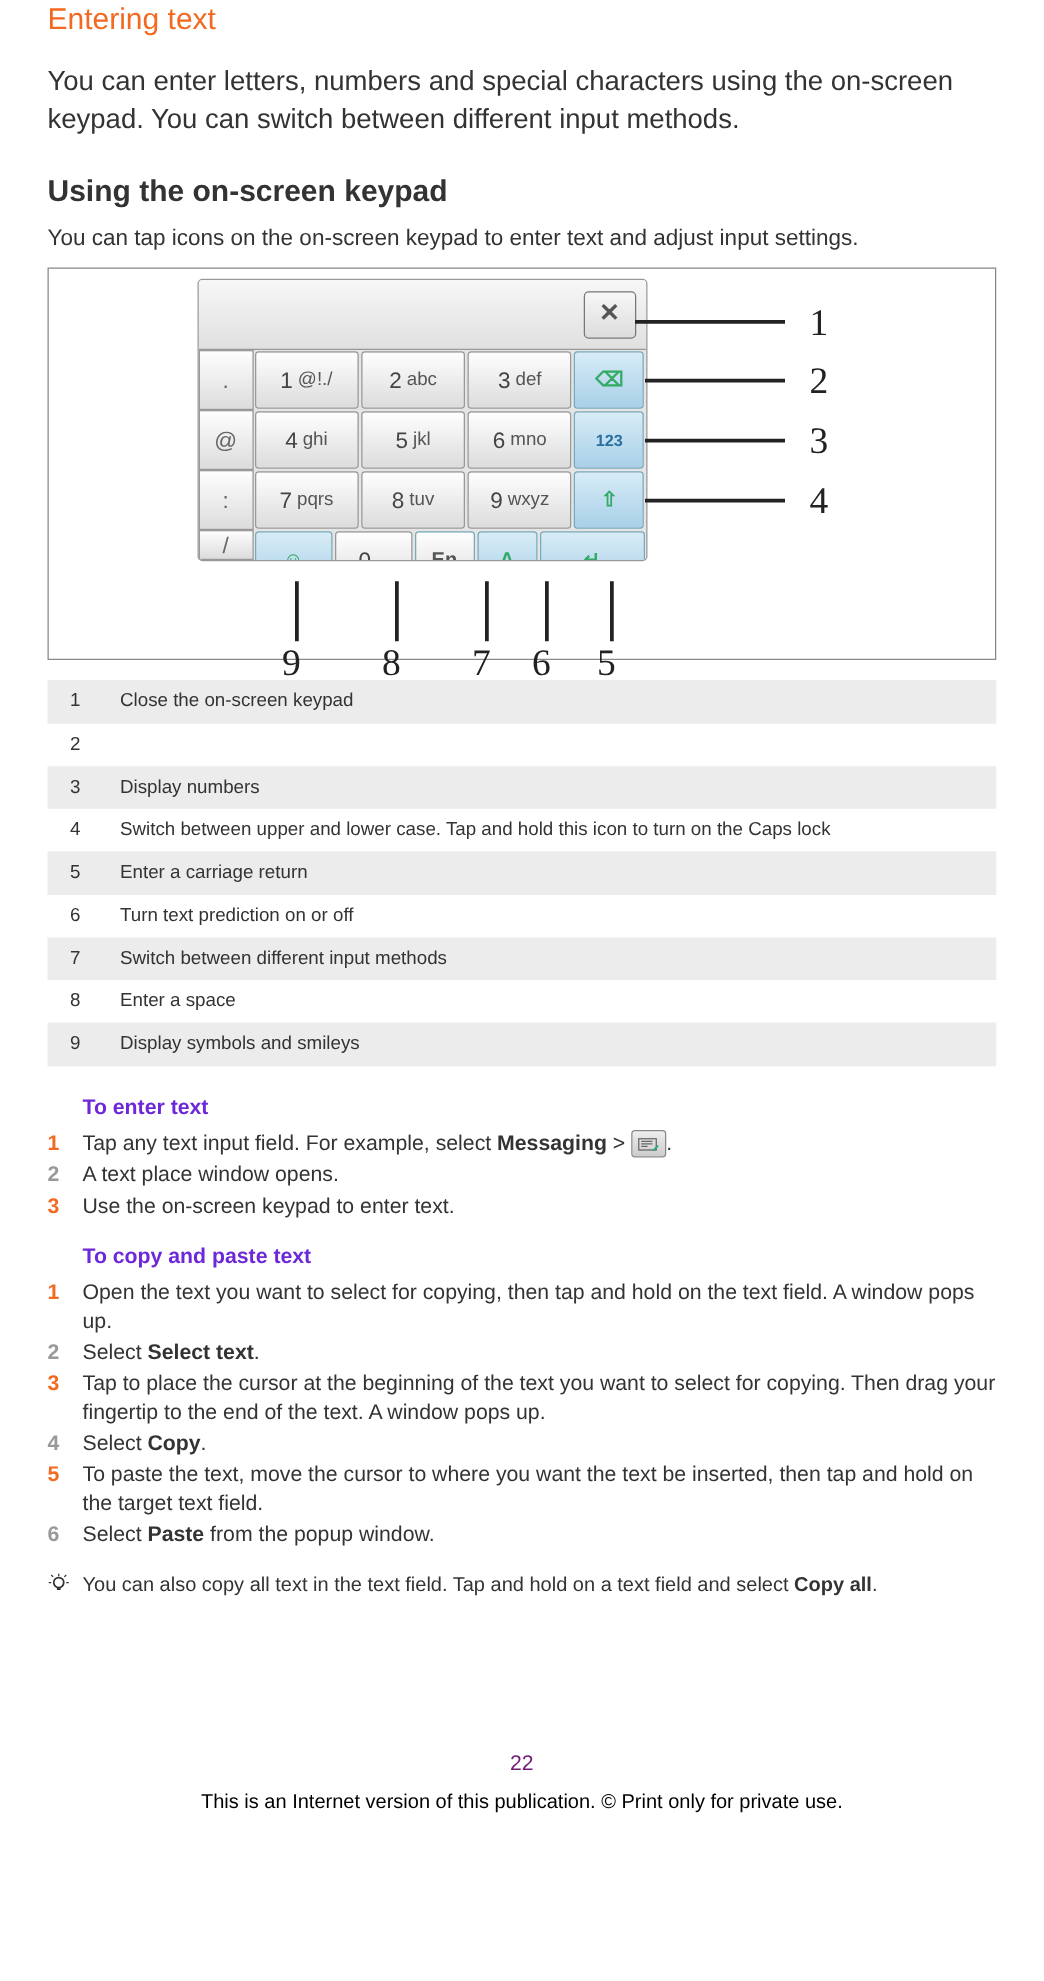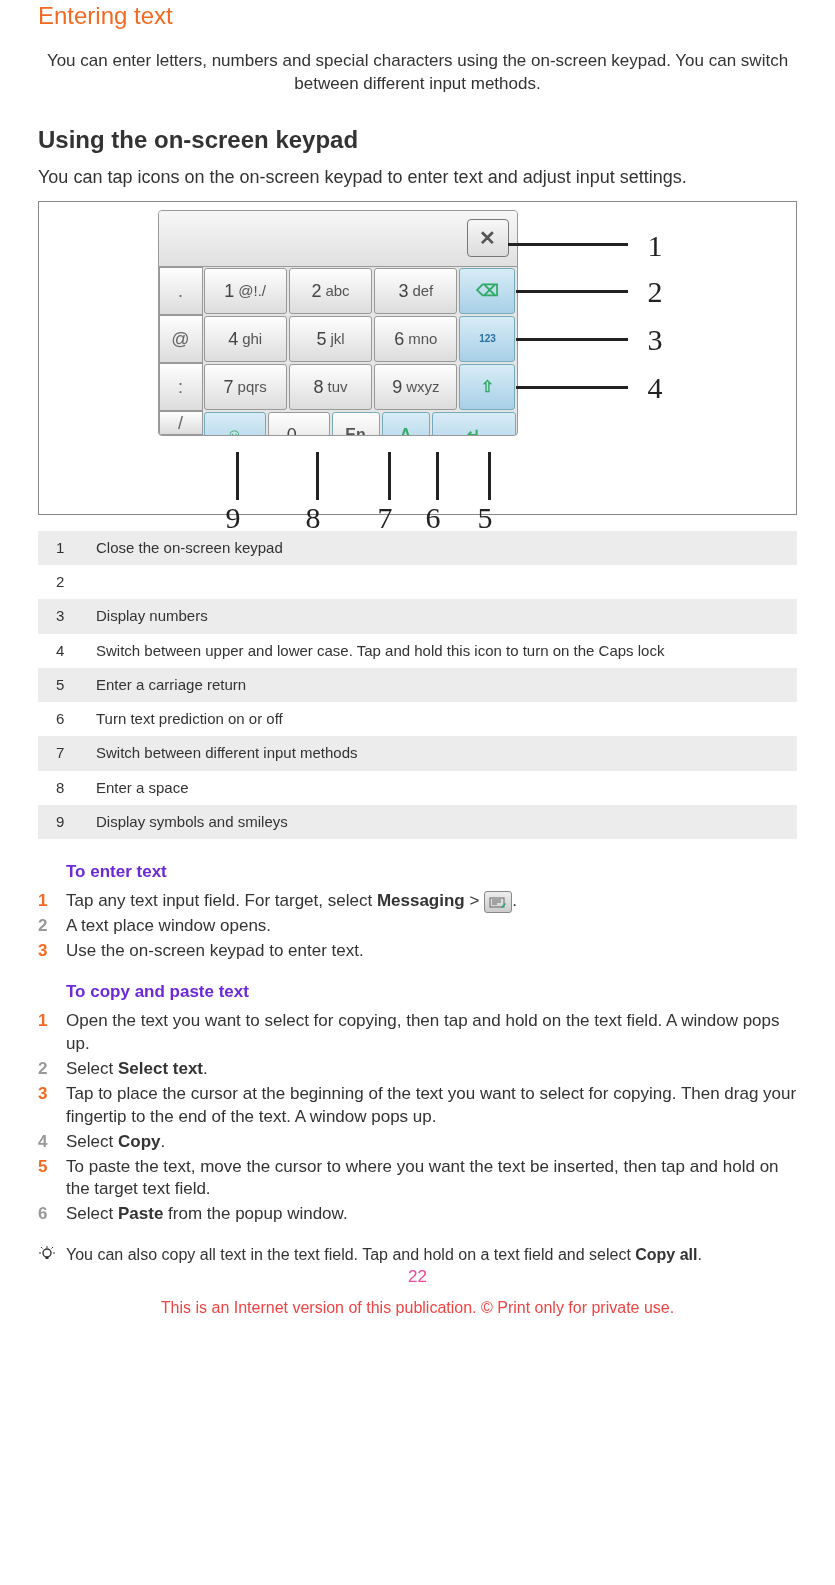--- a/index.html
+++ b/index.html
@@ -11,23 +11,22 @@
       color: #333;
       line-height: 1.35;
     }
     h1 {
       color: #f26a21;
       font-size: 24px;
       font-weight: 500;
       margin-bottom: 18px;
     }
     .intro {
-      font-size: 17px;
+      font-size: 22px;
       margin-bottom: 28px;
-      text-align: center;
     }
     h2 {
       font-size: 24px;
       font-weight: 600;
       margin-bottom: 8px;
     }
     .sub-intro {
       font-size: 18px;
       margin-bottom: 12px;
     }
@@ -194,26 +193,27 @@
     .tip-icon {
       width: 28px;
       text-align: left;
       font-size: 16px;
       color: #333;
       line-height: 1;
     }
     .tip-txt { flex: 1; }
     .page-num {
       text-align: center;
-      color: #ec4899;
+      color: #701a75;
       font-size: 17px;
+      margin-top: 120px;
     }
     .footer {
       text-align: center;
-      color: #ef4444;
+      color: #000000;
       font-size: 16px;
       margin-top: 8px;
     }
   </style>
 </head>
 <body>
 
 <h1>Entering text</h1>
 <p class="intro">You can enter letters, numbers and special characters using the on-screen keypad. You can switch between different input methods.</p>
 
@@ -249,21 +249,21 @@
             <span>ghi</span>
           </div>
         <div class="main-key">
             <span class="num">5</span>
             <span>jkl</span>
           </div>
         <div class="main-key">
             <span class="num">6</span>
             <span>mno</span>
           </div>
-        <div class="action-key" style="font-size:10px;color:#2a70a0">123</div>
+        <div class="action-key" style="font-size:13px;color:#2a70a0">123</div>
       </div>
       <div class="keypad-row">
         <div class="side-key">:</div>
         <div class="main-key">
             <span class="num">7</span>
             <span>pqrs</span>
           </div>
         <div class="main-key">
             <span class="num">8</span>
             <span>tuv</span>
@@ -348,21 +348,21 @@
   <div class="legend-row shaded">
       <div class="legend-num">9</div>
       <div class="legend-txt">Display symbols and smileys</div>
     </div>
 </div>
 
 <div class="sub-heading">To enter text</div>
 <ul class="steps">
   <li>
       <span class="step-num c1">1</span>
-      <span class="step-txt"><span>Tap any text input field. For target, select </span><b>Messaging</b><span> &gt; </span><span class="inline-icon">
+      <span class="step-txt"><span>Tap any text input field. For example, select </span><b>Messaging</b><span> &gt; </span><span class="inline-icon">
           <svg viewBox="0 0 18 14">
             <rect x="1" y="3" width="14" height="9" fill="none" stroke="#666" stroke-width="1"></rect>
             <line x1="3" y1="5" x2="12" y2="5" stroke="#666"></line>
             <line x1="3" y1="7" x2="12" y2="7" stroke="#666"></line>
             <line x1="3" y1="9" x2="8" y2="9" stroke="#666"></line>
             <path d="M12,12 L16,8 L17,9 L13,13 Z" fill="#2a8"></path>
           </svg>
         </span><span>.</span></span>
     </li>
   <li>

